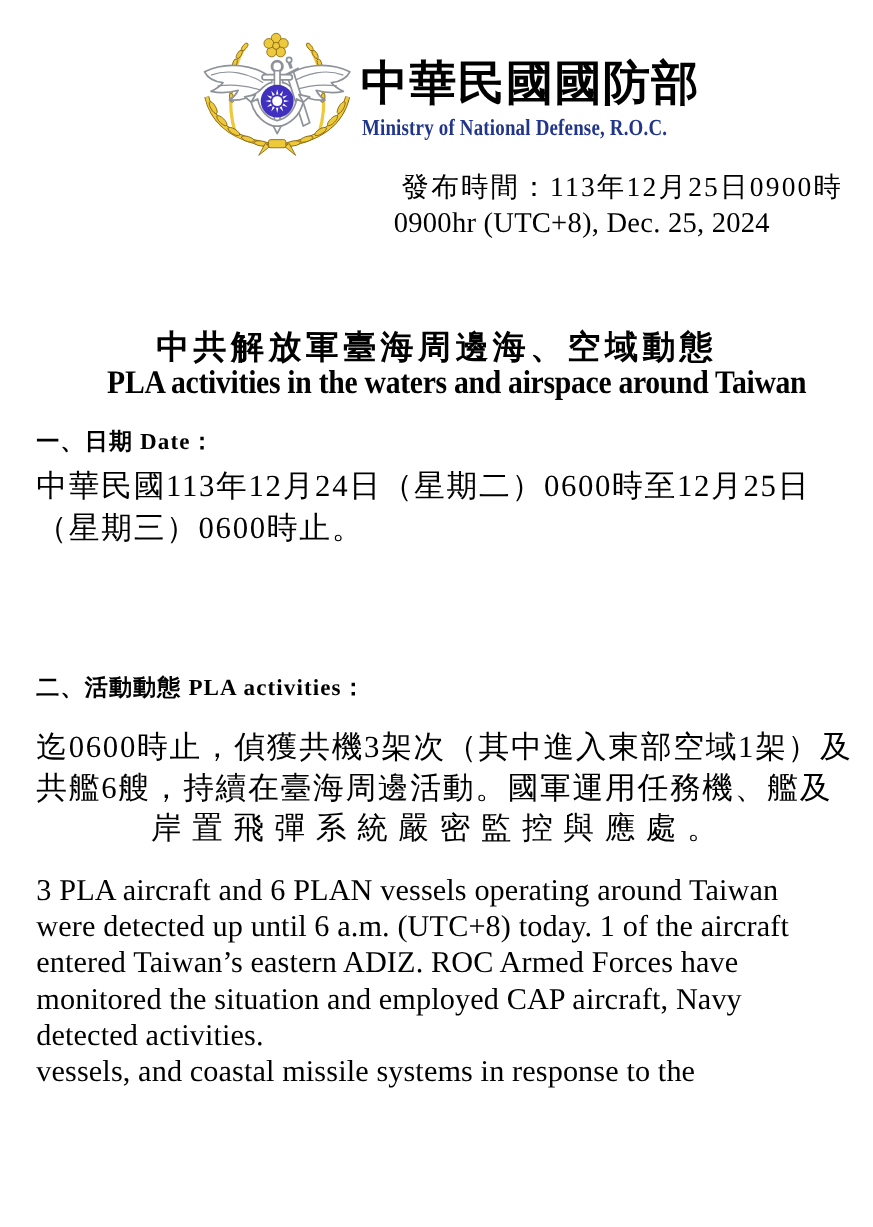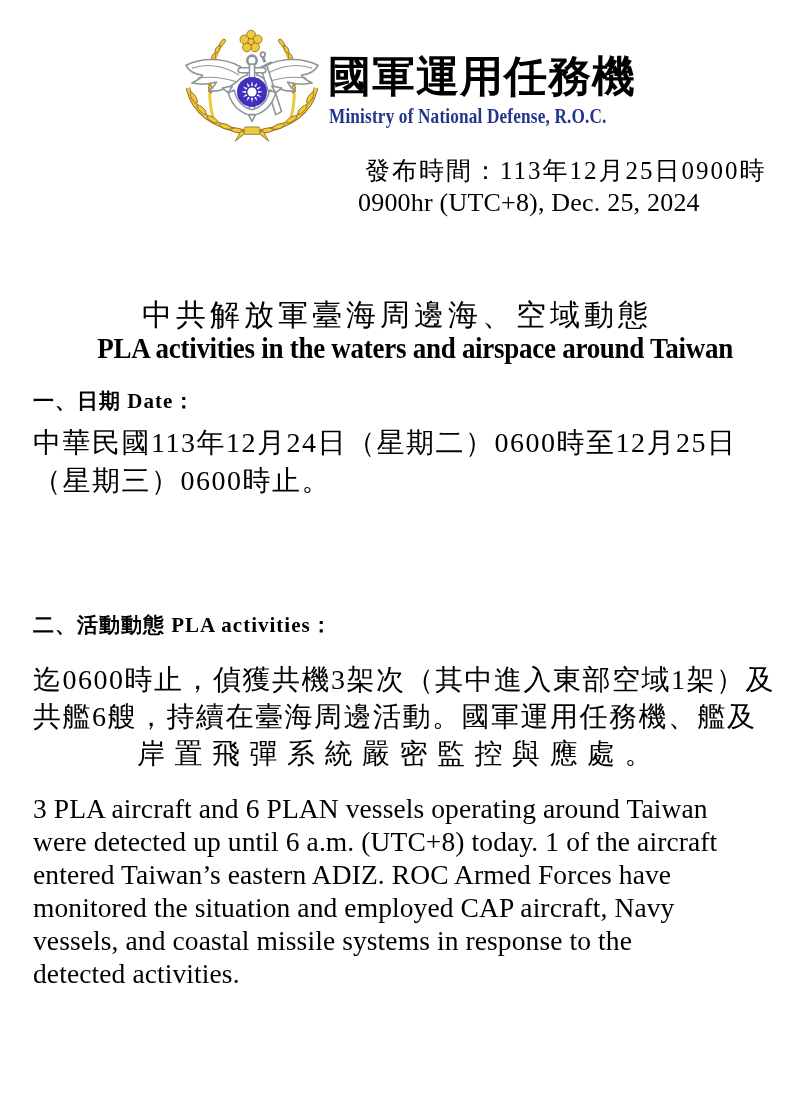--- a/index.html
+++ b/index.html
@@ -32,21 +32,21 @@
   }
 
   
   .release{left:358px;top:155px;font-size:25px;line-height:32px;white-space:nowrap;}
   .release-zh{padding-left:7px;letter-spacing:2px;}
   .release-en{letter-spacing:0.2px;font-size:26px;}
 
   
   .title-zh{
     left:0;top:295px;width:794px;text-align:center;
-    font-size:30px;font-weight:400;letter-spacing:4px;white-space:nowrap;
+    font-size:30px;font-weight:700;letter-spacing:4px;white-space:nowrap;
   }
   .title-en{left:0;top:331px;width:794px;text-align:center;white-space:nowrap;padding-left:18px;}
   .title-en-inner{
     display:inline-block;transform:scaleX(0.9);transform-origin:center center;
     font-size:30px;font-weight:bold;letter-spacing:-0.3px;
   }
 
   
   .h{left:33px;font-size:21px;font-weight:bold;letter-spacing:1px;white-space:nowrap;}
   .sec1-h{top:387px;}
@@ -156,21 +156,21 @@
     <g>
       <circle class="gold" cx="70" cy="8" r="4.5"></circle>
       <circle class="gold" cx="76.7" cy="12.8" r="4.5"></circle>
       <circle class="gold" cx="74.1" cy="20.7" r="4.5"></circle>
       <circle class="gold" cx="65.9" cy="20.7" r="4.5"></circle>
       <circle class="gold" cx="63.3" cy="12.8" r="4.5"></circle>
       <circle class="gold" cx="70" cy="15" r="3.2"></circle>
     </g>
   </svg>
 
-  <div class="abs org-zh" lang="zh-Hant">國軍運用任務機</div>
+  <div class="abs org-zh" lang="zh-Hant">中華民國國防部</div>
   <div class="abs org-en">
     <span class="org-en-inner">Ministry of National Defense, R.O.C.</span>
   </div>
 
   <div class="abs release">
     <div class="release-zh" lang="zh-Hant">發布時間：113年12月25日0900時</div>
     <div class="release-en">0900hr (UTC+8), Dec. 25, 2024</div>
   </div>
 
   <div class="abs title-zh" lang="zh-Hant">中共解放軍臺海周邊海、空域動態</div>
@@ -188,17 +188,17 @@
   <div class="abs para zh p2-zh" lang="zh-Hant">
     <div class="line">迄0600時止，偵獲共機3架次（其中進入東部空域1架）及</div>
     <div class="line">共艦6艘，持續在臺海周邊活動。國軍運用任務機、艦及</div>
     <div class="line spread">岸置飛彈系統嚴密監控與應處。</div>
   </div>
   <div class="abs para p2-en">
     <div class="line">3 PLA aircraft and 6 PLAN vessels operating around Taiwan</div>
     <div class="line">were detected up until 6 a.m. (UTC+8) today. 1 of the aircraft</div>
     <div class="line">entered Taiwan’s eastern ADIZ. ROC Armed Forces have</div>
     <div class="line">monitored the situation and employed CAP aircraft, Navy</div>
+    <div class="line">detected activities.</div>
     <div class="line">vessels, and coastal missile systems in response to the</div>
-    <div class="line">detected activities.</div>
   </div>
 
 </div>
 
 </body></html>

